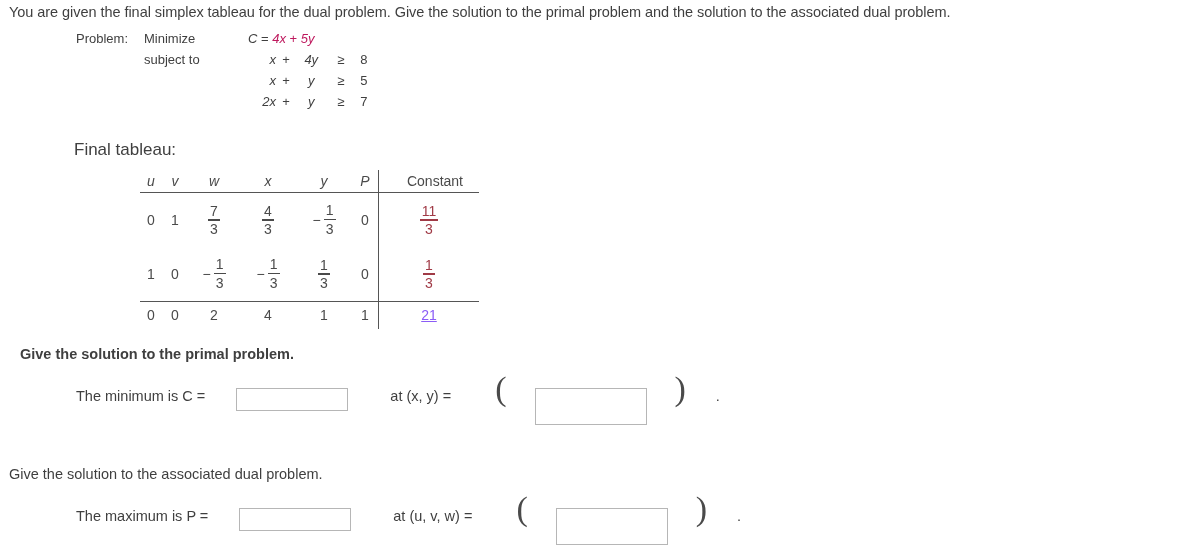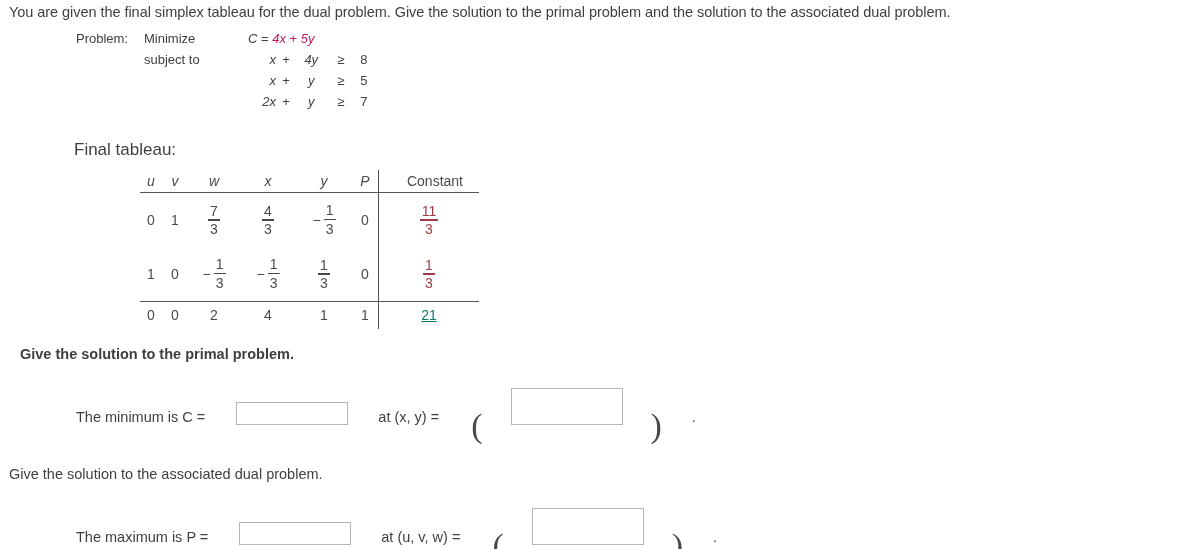--- a/index.html
+++ b/index.html
@@ -62,34 +62,34 @@
   .cellwrap{display:inline-flex;align-items:center;justify-content:center;}
   .neg{display:inline-block;margin-right:3px;}
   .red,.red .bar{color:#a03a46;}
   .red .bar{background:#a03a46;}
 
   
   .q{position:absolute;font-size:14.5px;color:#3f3f3f;white-space:nowrap;}
   .q1{left:20px;top:346px;font-weight:bold;}
   .q2{left:9px;top:466px;}
 
-  .ansrow{position:absolute;display:flex;align-items:flex-end;font-size:14.5px;color:#3f3f3f;white-space:nowrap;gap:26px;}
+  .ansrow{position:absolute;display:flex;align-items:flex-start;font-size:14.5px;color:#3f3f3f;white-space:nowrap;gap:26px;}
   .a1{left:76px;top:388px;}
   .a2{left:76px;top:508px;}
 
   .ans-label{margin-right:5px;}
   .box-sm{
     width:112px;height:23px;border:1px solid #b6b6b6;background:#fff;
     box-sizing:border-box;display:inline-block;
   }
   .box-lg{
     width:112px;height:37px;border:1px solid #b6b6b6;background:#fff;
     box-sizing:border-box;display:inline-block;
   }
-  .mid-txt{margin:0 4px;}
+  .mid-txt{margin:0 16px;}
   .paren{
     font-size:34px;line-height:0;color:#4a4a4a;font-family:"Liberation Serif",serif;
     margin:0 2px;position:relative;top:1px;
   }
   .period{margin-left:2px;}
 </style>
 </head>
 <body>
 
 <div class="page">
@@ -268,21 +268,21 @@
         <td><span class="cellwrap">
                 <span>4</span>
               </span></td>
         <td><span class="cellwrap">
                 <span>1</span>
               </span></td>
         <td><span class="cellwrap">
                 <span>1</span>
               </span></td>
         <td class="vbar"><span class="cellwrap">
-                <span style="color: #0f766e; text-decoration: underline;">21</span>
+                <span style="color: #8b5cf6; text-decoration: underline;">21</span>
               </span></td>
       </tr>
     </tbody>
       </table>
   </div>
 
   <div class="q q1">Give the solution to the primal problem.</div>
   <div class="ansrow a1">
     <span class="ans-label">The minimum is C =</span>
     <input class="box-sm" type="text" value="" style="">

